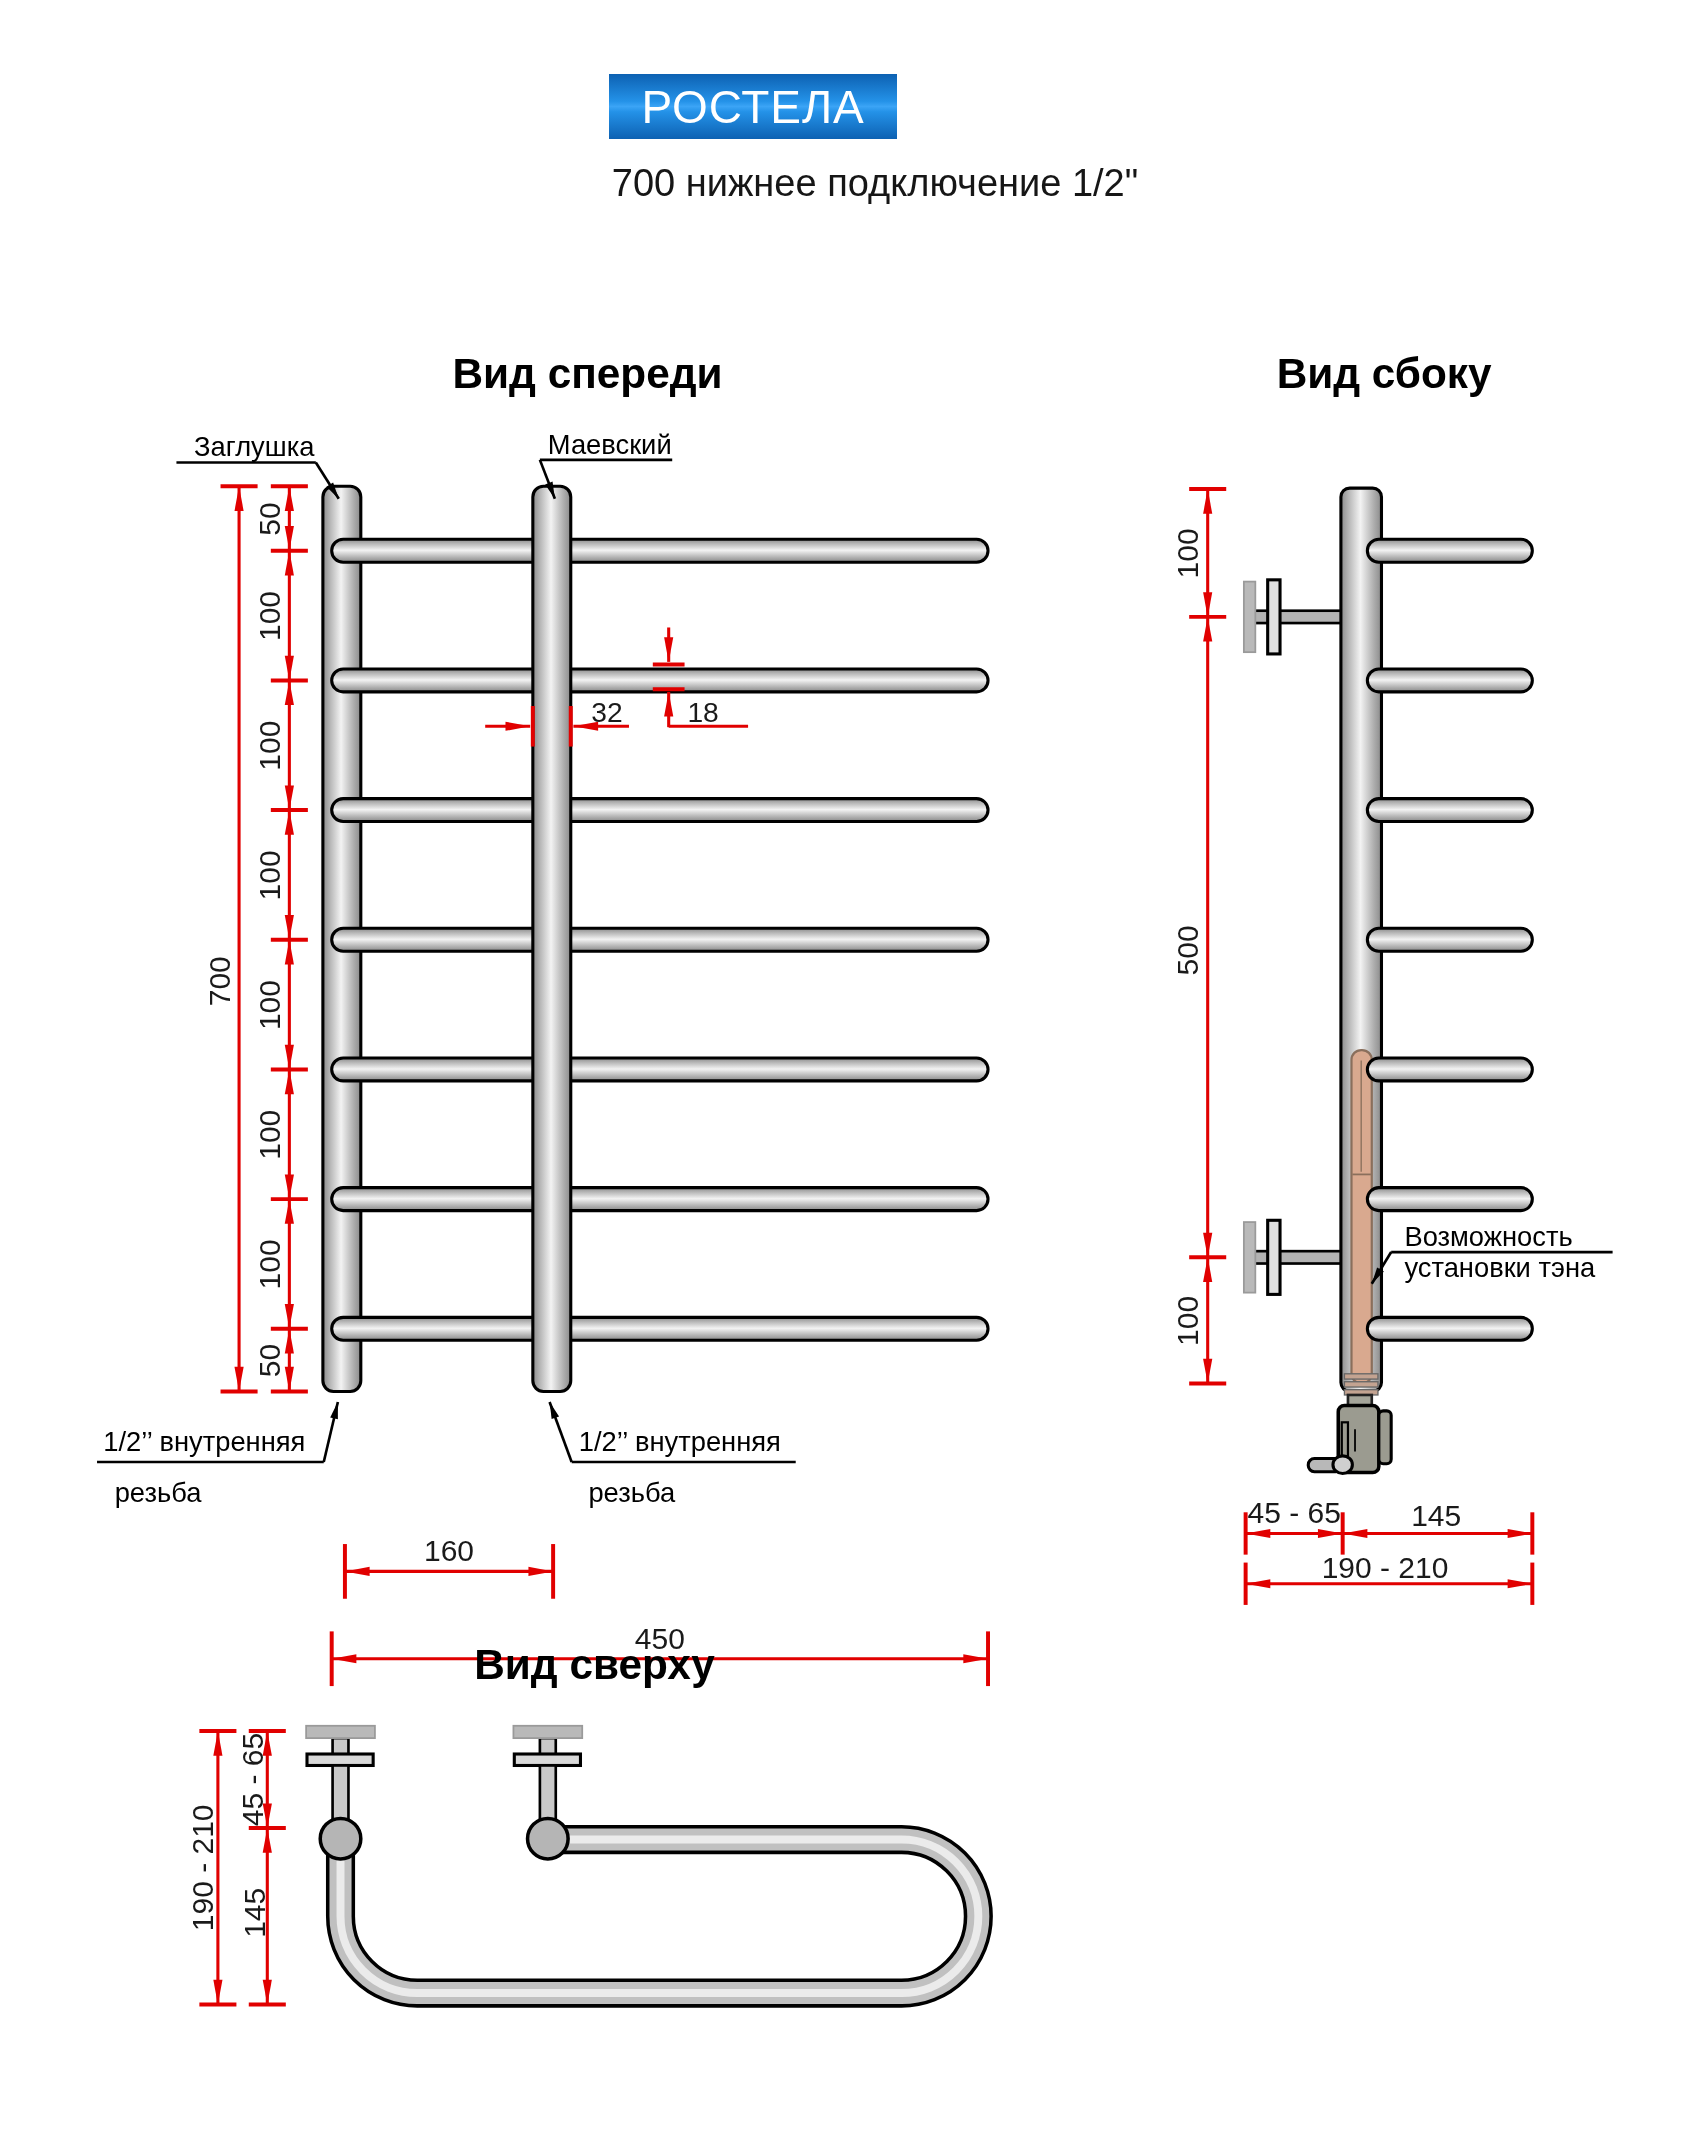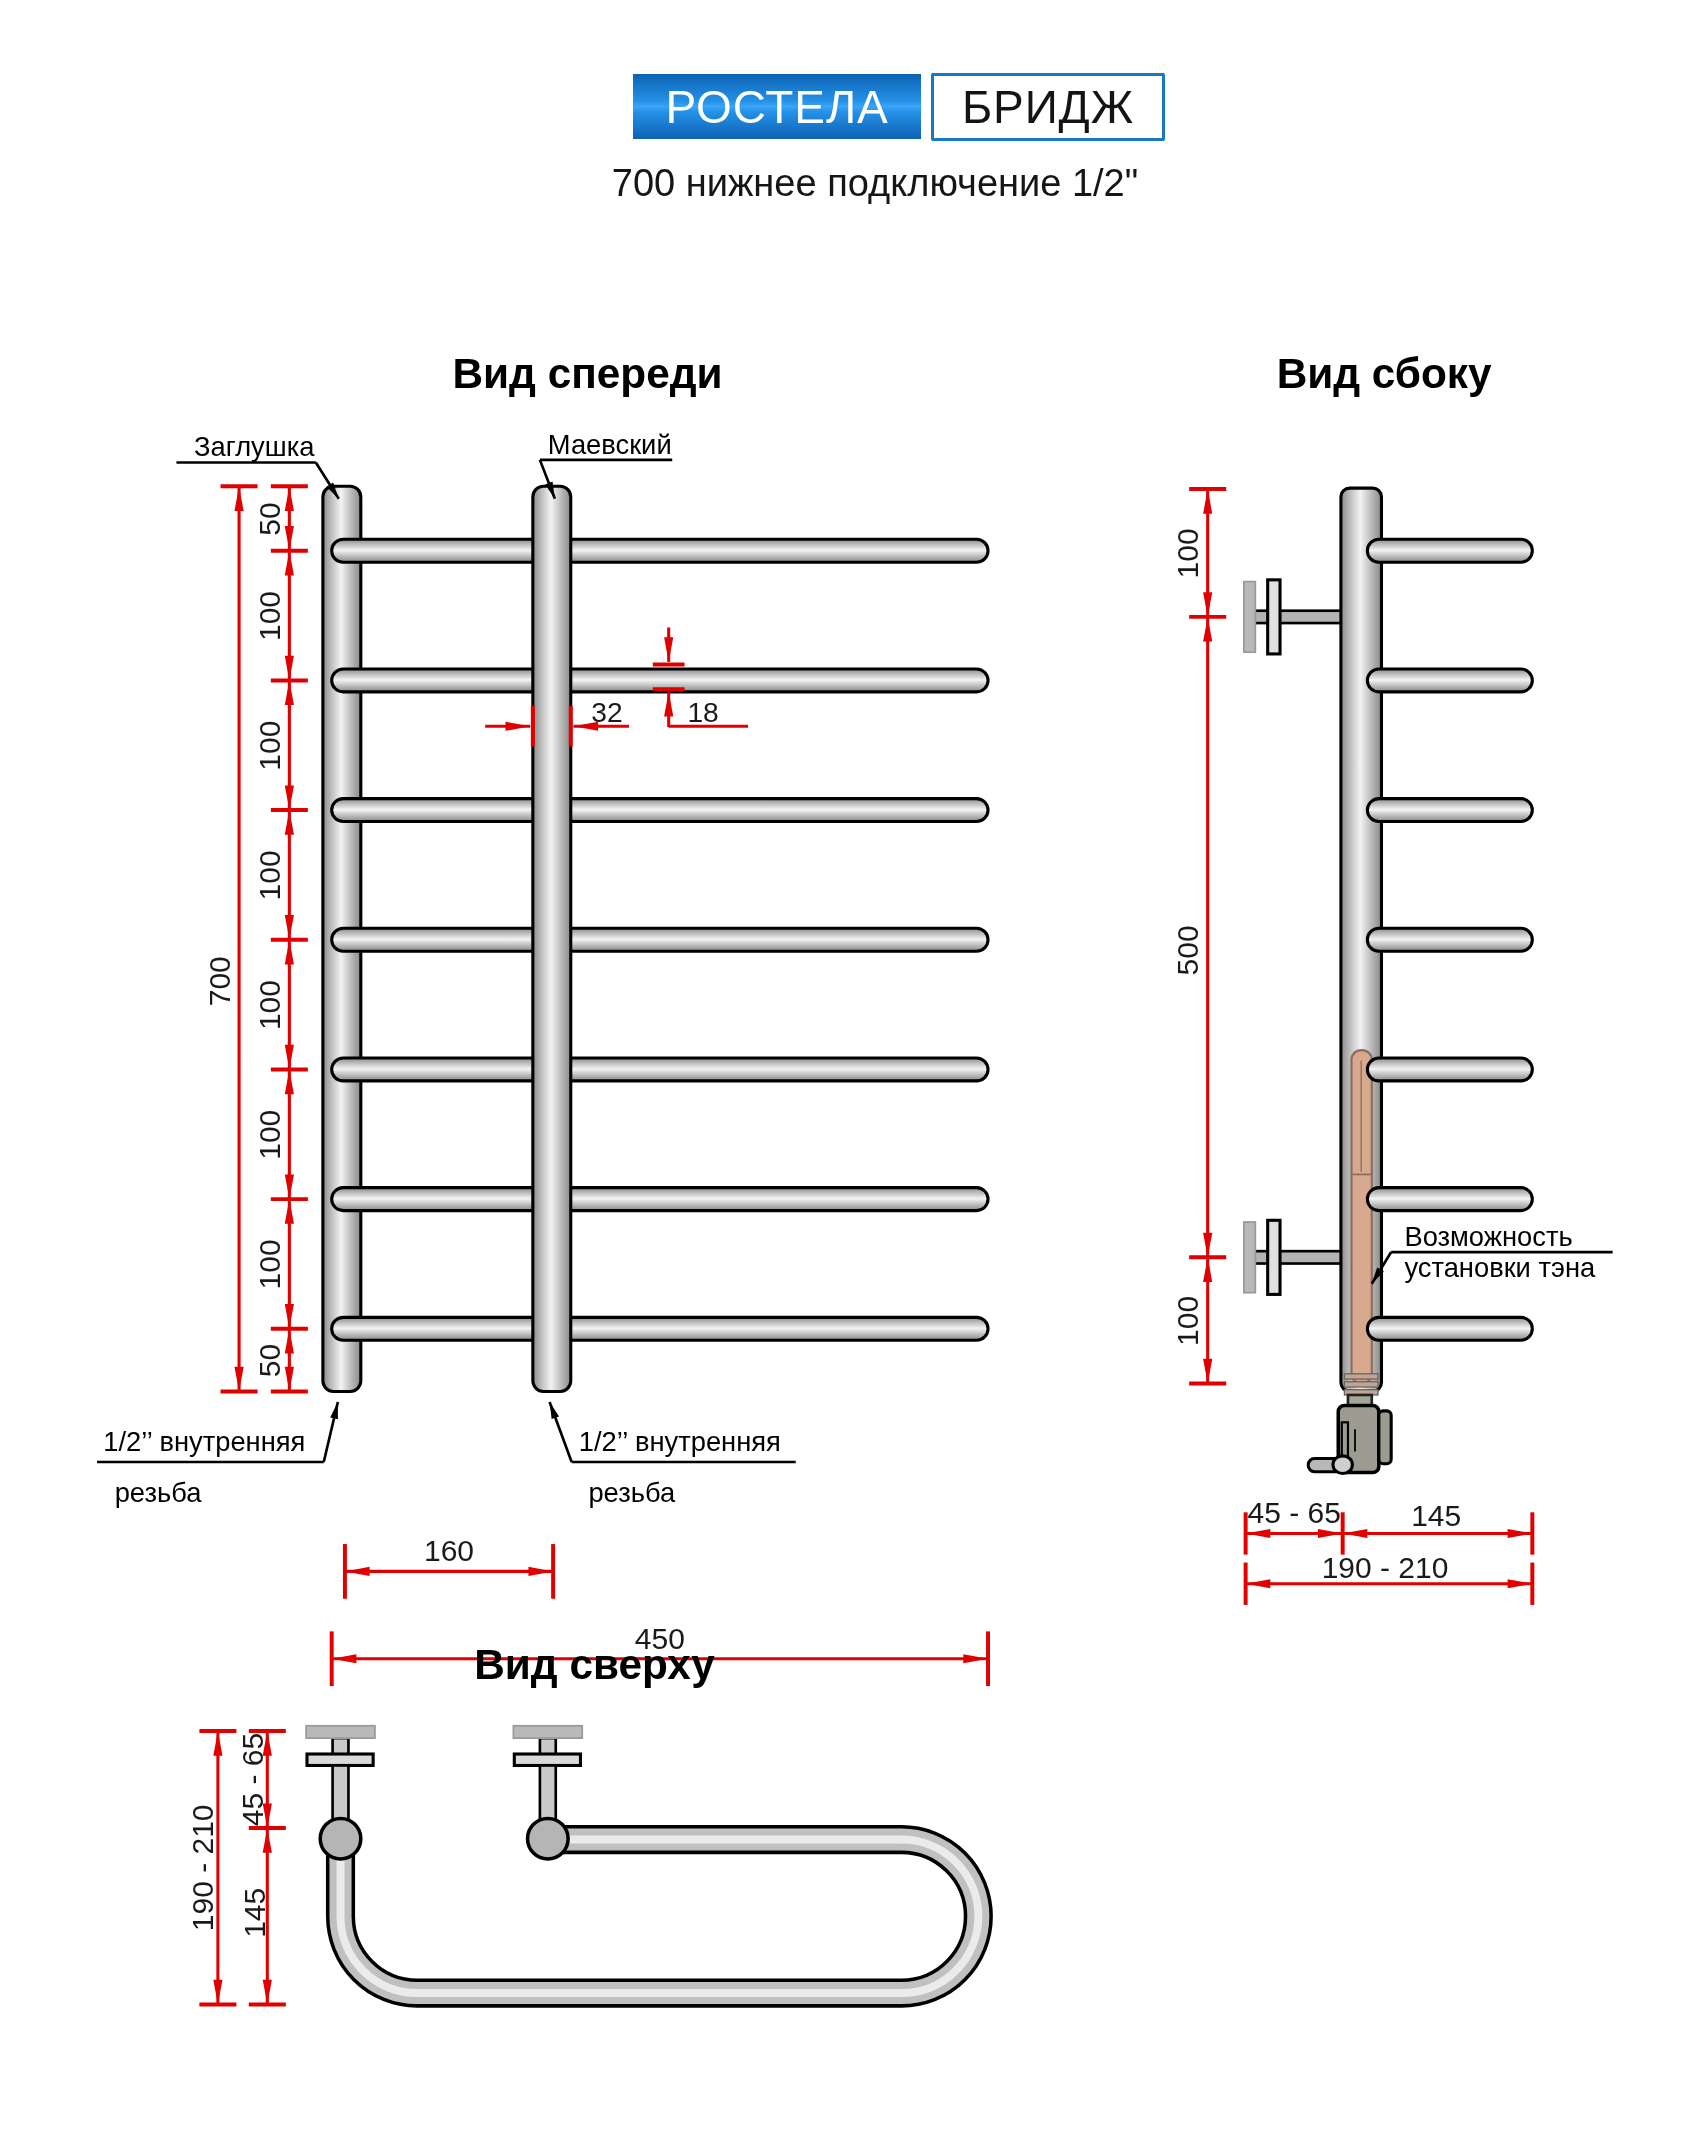--- a/index.html
+++ b/index.html
@@ -1,19 +1,19 @@
 <!DOCTYPE html>
 <html style="font-size:14px"><head>
 <meta charset="utf-8">
 <style>
   html,body{margin:0;padding:0;background:#ffffff;}
   #page{position:relative;width:1707px;height:2153px;background:#ffffff;overflow:hidden;
         font-family:"Liberation Sans","DejaVu Sans",sans-serif;}
   .badge{position:absolute;display:flex;align-items:center;justify-content:center;
-         font-size:46px;letter-spacing:0.9px;white-space:nowrap;box-sizing:border-box;margin-left:24px;}
+         font-size:46px;letter-spacing:0.9px;white-space:nowrap;box-sizing:border-box;}
   .badge.brand{left:609px;top:74px;width:288px;height:65px;color:#ffffff;
          background:linear-gradient(180deg,#0d61b2 0%,#2492e8 42%,#3ba4f6 50%,#2492e8 58%,#0d61b2 100%);}
   .badge.series{left:907px;top:73px;width:234px;height:68px;color:#141414;background:#ffffff;
          border:3.5px solid #1779c4;border-radius:1.8px;}
   .subtitle{position:absolute;left:875px;top:162px;transform:translateX(-50%);
          font-size:38px;color:#161616;white-space:nowrap;}
   svg{position:absolute;left:0;top:0;}
   .ttl{font:bold 48px "Liberation Sans","DejaVu Sans",sans-serif;fill:#000;text-anchor:middle;}
   .lbl{font:31px "Liberation Sans","DejaVu Sans",sans-serif;fill:#000;}
   .dimtxt{font:34px "Liberation Sans","DejaVu Sans",sans-serif;fill:#1a1a1a;}
@@ -23,21 +23,20 @@
   .tick{stroke:#e10000;stroke-width:4.5;}
   .bk{stroke:#000;stroke-width:3;fill:none;}
   .pipe{stroke:#000;stroke-width:3.5;}
 </style>
 </head>
 <body>
 
 <div id="page">
 
   <div class="badge brand">РОСТЕЛА</div>
-  <div class="badge series">БРИДЖ</div>
   <div class="subtitle">700 нижнее подключение 1/2"</div>
 
   <svg width="1707" height="2153" viewBox="0 0 1935 2440">
     <defs>
       <linearGradient id="gH" x1="0" y1="0" x2="0" y2="1">
         <stop offset="0" stop-color="#8c8c8c"></stop>
           <stop offset="0.2" stop-color="#b8b8b8"></stop>
         <stop offset="0.48" stop-color="#f3f3f3"></stop>
           <stop offset="0.8" stop-color="#b0b0b0"></stop>
         <stop offset="1" stop-color="#8a8a8a"></stop>

